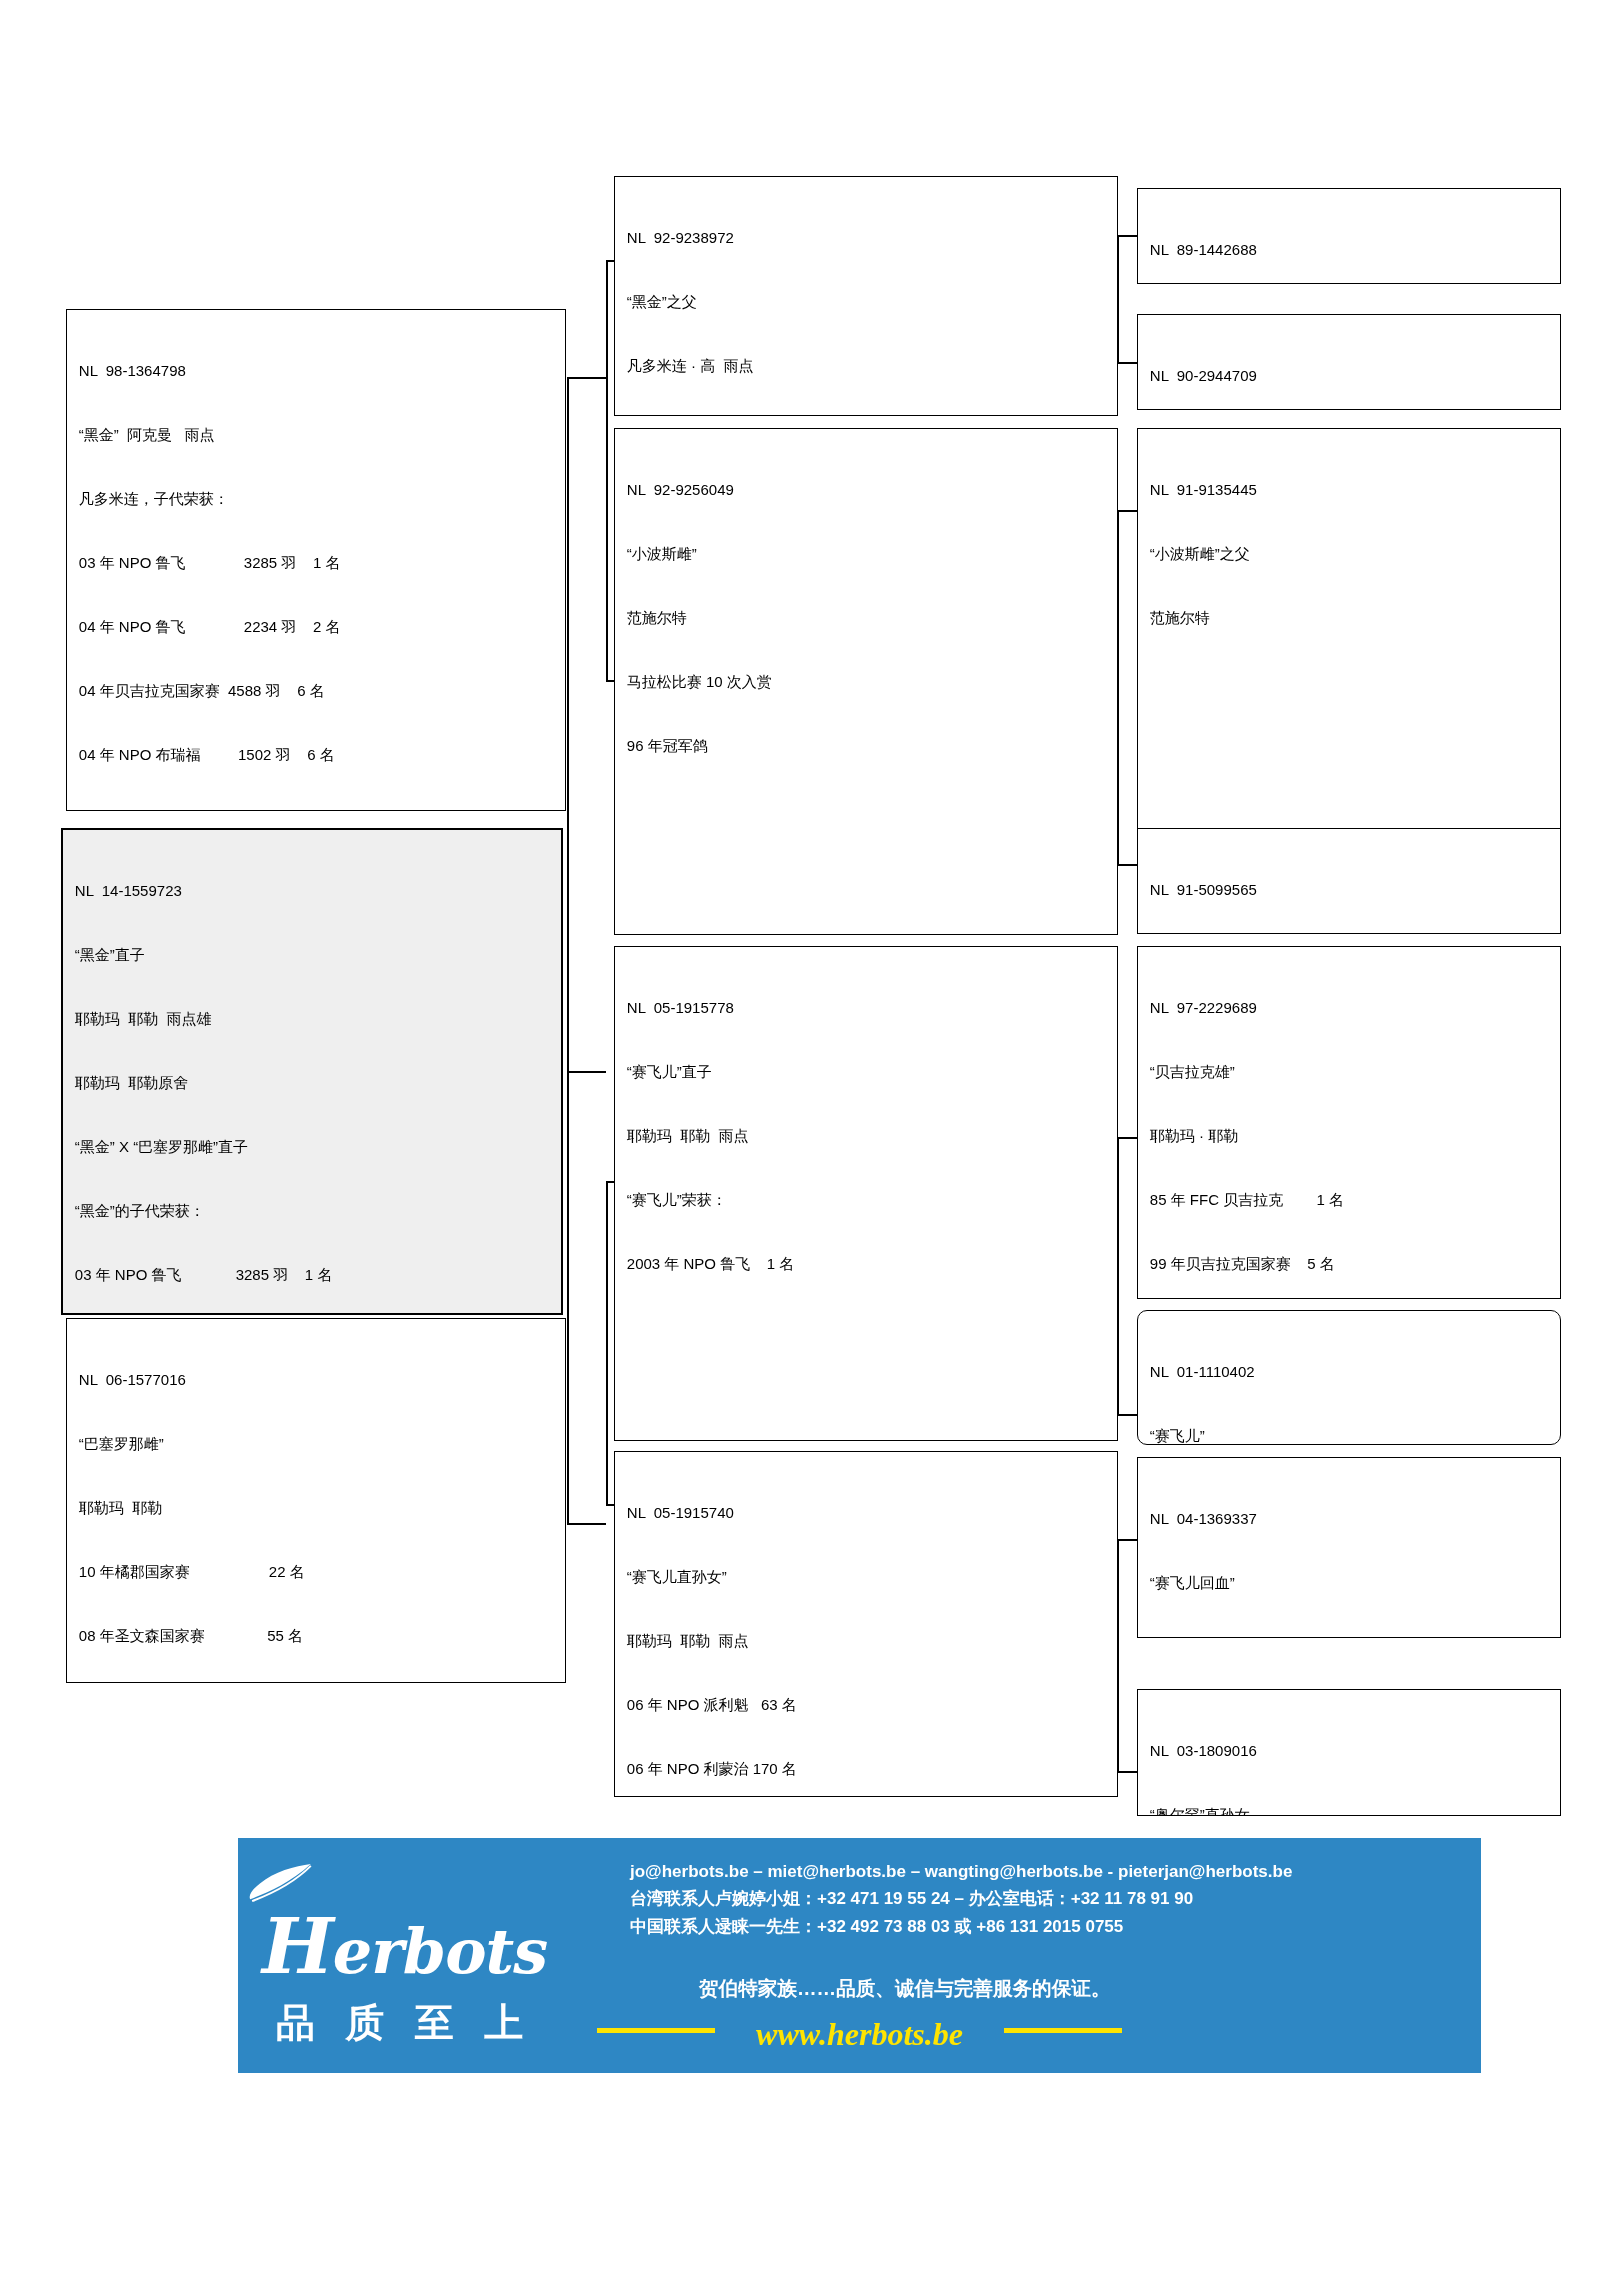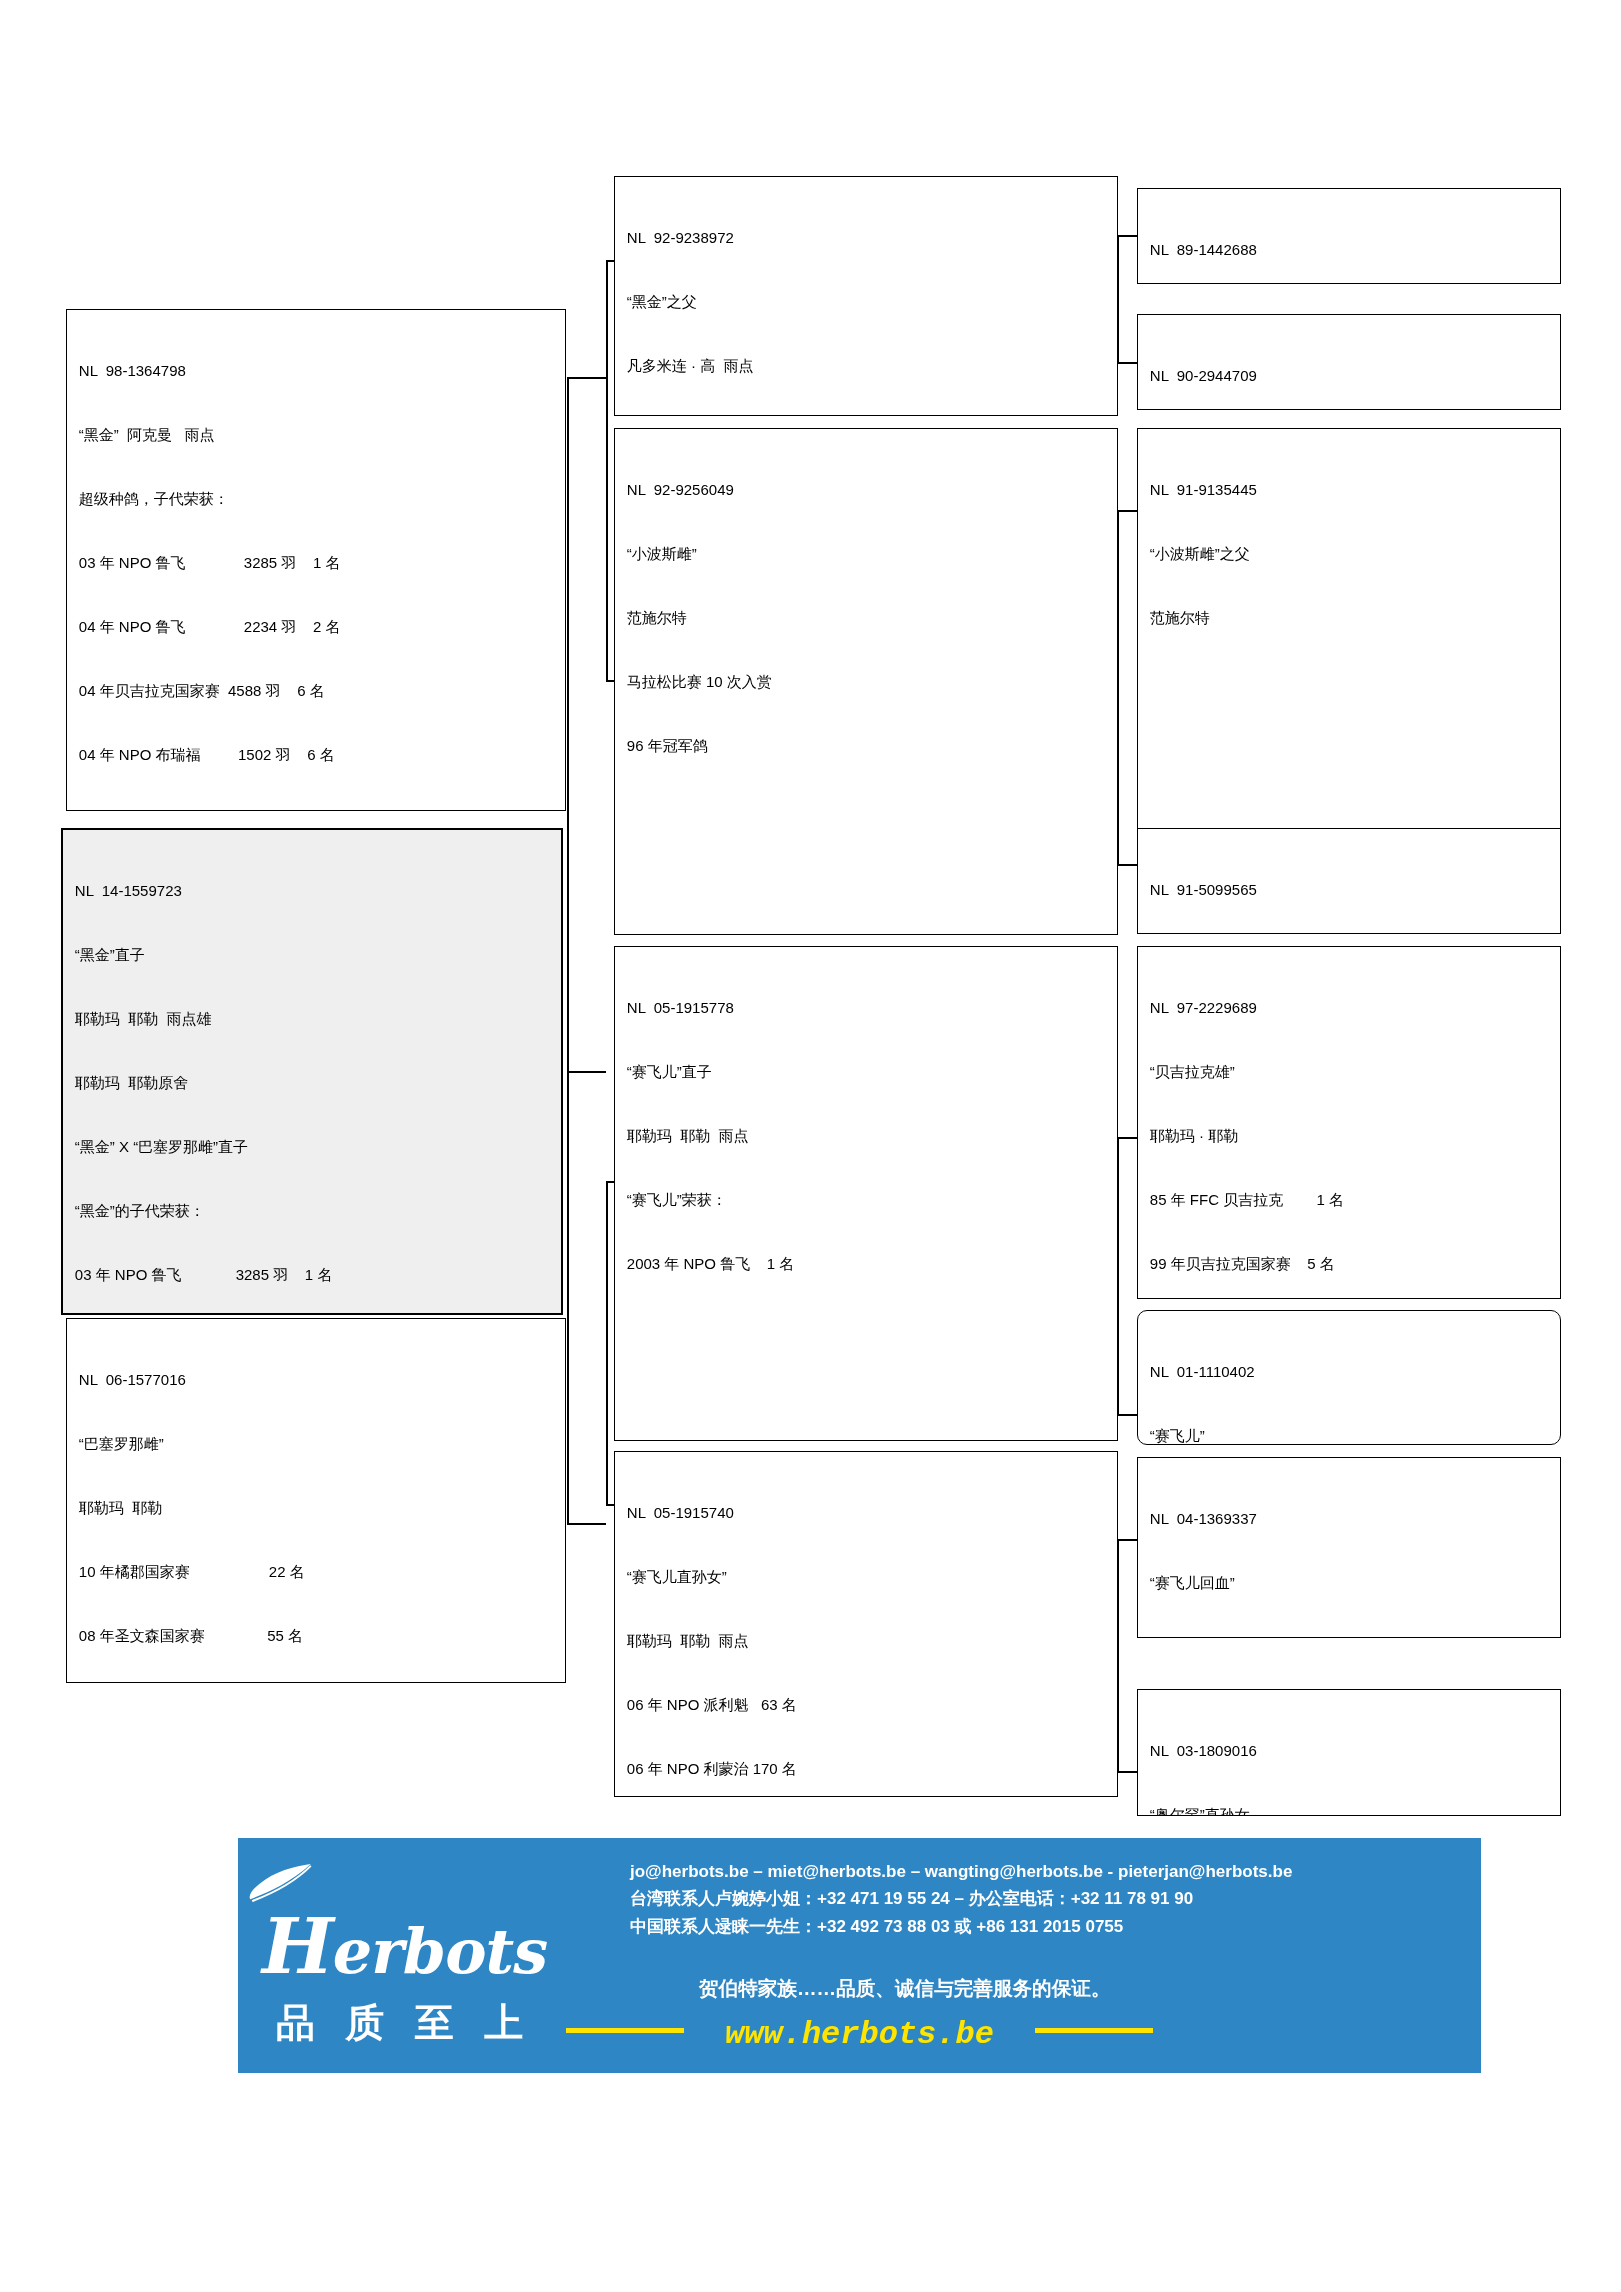--- a/index.html
+++ b/index.html
@@ -116,21 +116,21 @@
     white-space: nowrap;
   }
   .footer .web {
     position: absolute;
     left: 0;
     top: 178px;
     width: 1243px;
     text-align: center;
   }
   .footer .web .url {
-    font-family: Liberation Mono, monospace;
+    font-family: Liberation Serif, serif;
     font-style: italic;
     font-weight: bold;
     font-size: 32px;
     color: #ffe400;
     display: inline-block;
     vertical-align: middle;
     text-align: center;
   }
   .footer .web .dash {
     display: inline-block;
@@ -194,21 +194,21 @@
     
     
     
     
     
   </div>
 
   <div class="box" style="left:66px; top:309px; width:500px; height:502px;">
     <span class="ln">NL  98-1364798</span>
     <span class="ln">“黑金”  阿克曼   雨点</span>
-    <span class="ln">超级种鸽，子代荣获：</span>
+    <span class="ln">凡多米连，子代荣获：</span>
     <span class="ln">03 年 NPO 鲁飞              3285 羽    1 名</span>
     <span class="ln">04 年 NPO 鲁飞              2234 羽    2 名</span>
     <span class="ln">04 年贝吉拉克国家赛  4588 羽    6 名</span>
     <span class="ln">04 年 NPO 布瑞福         1502 羽    6 名</span>
     
     
     
     
     
     

